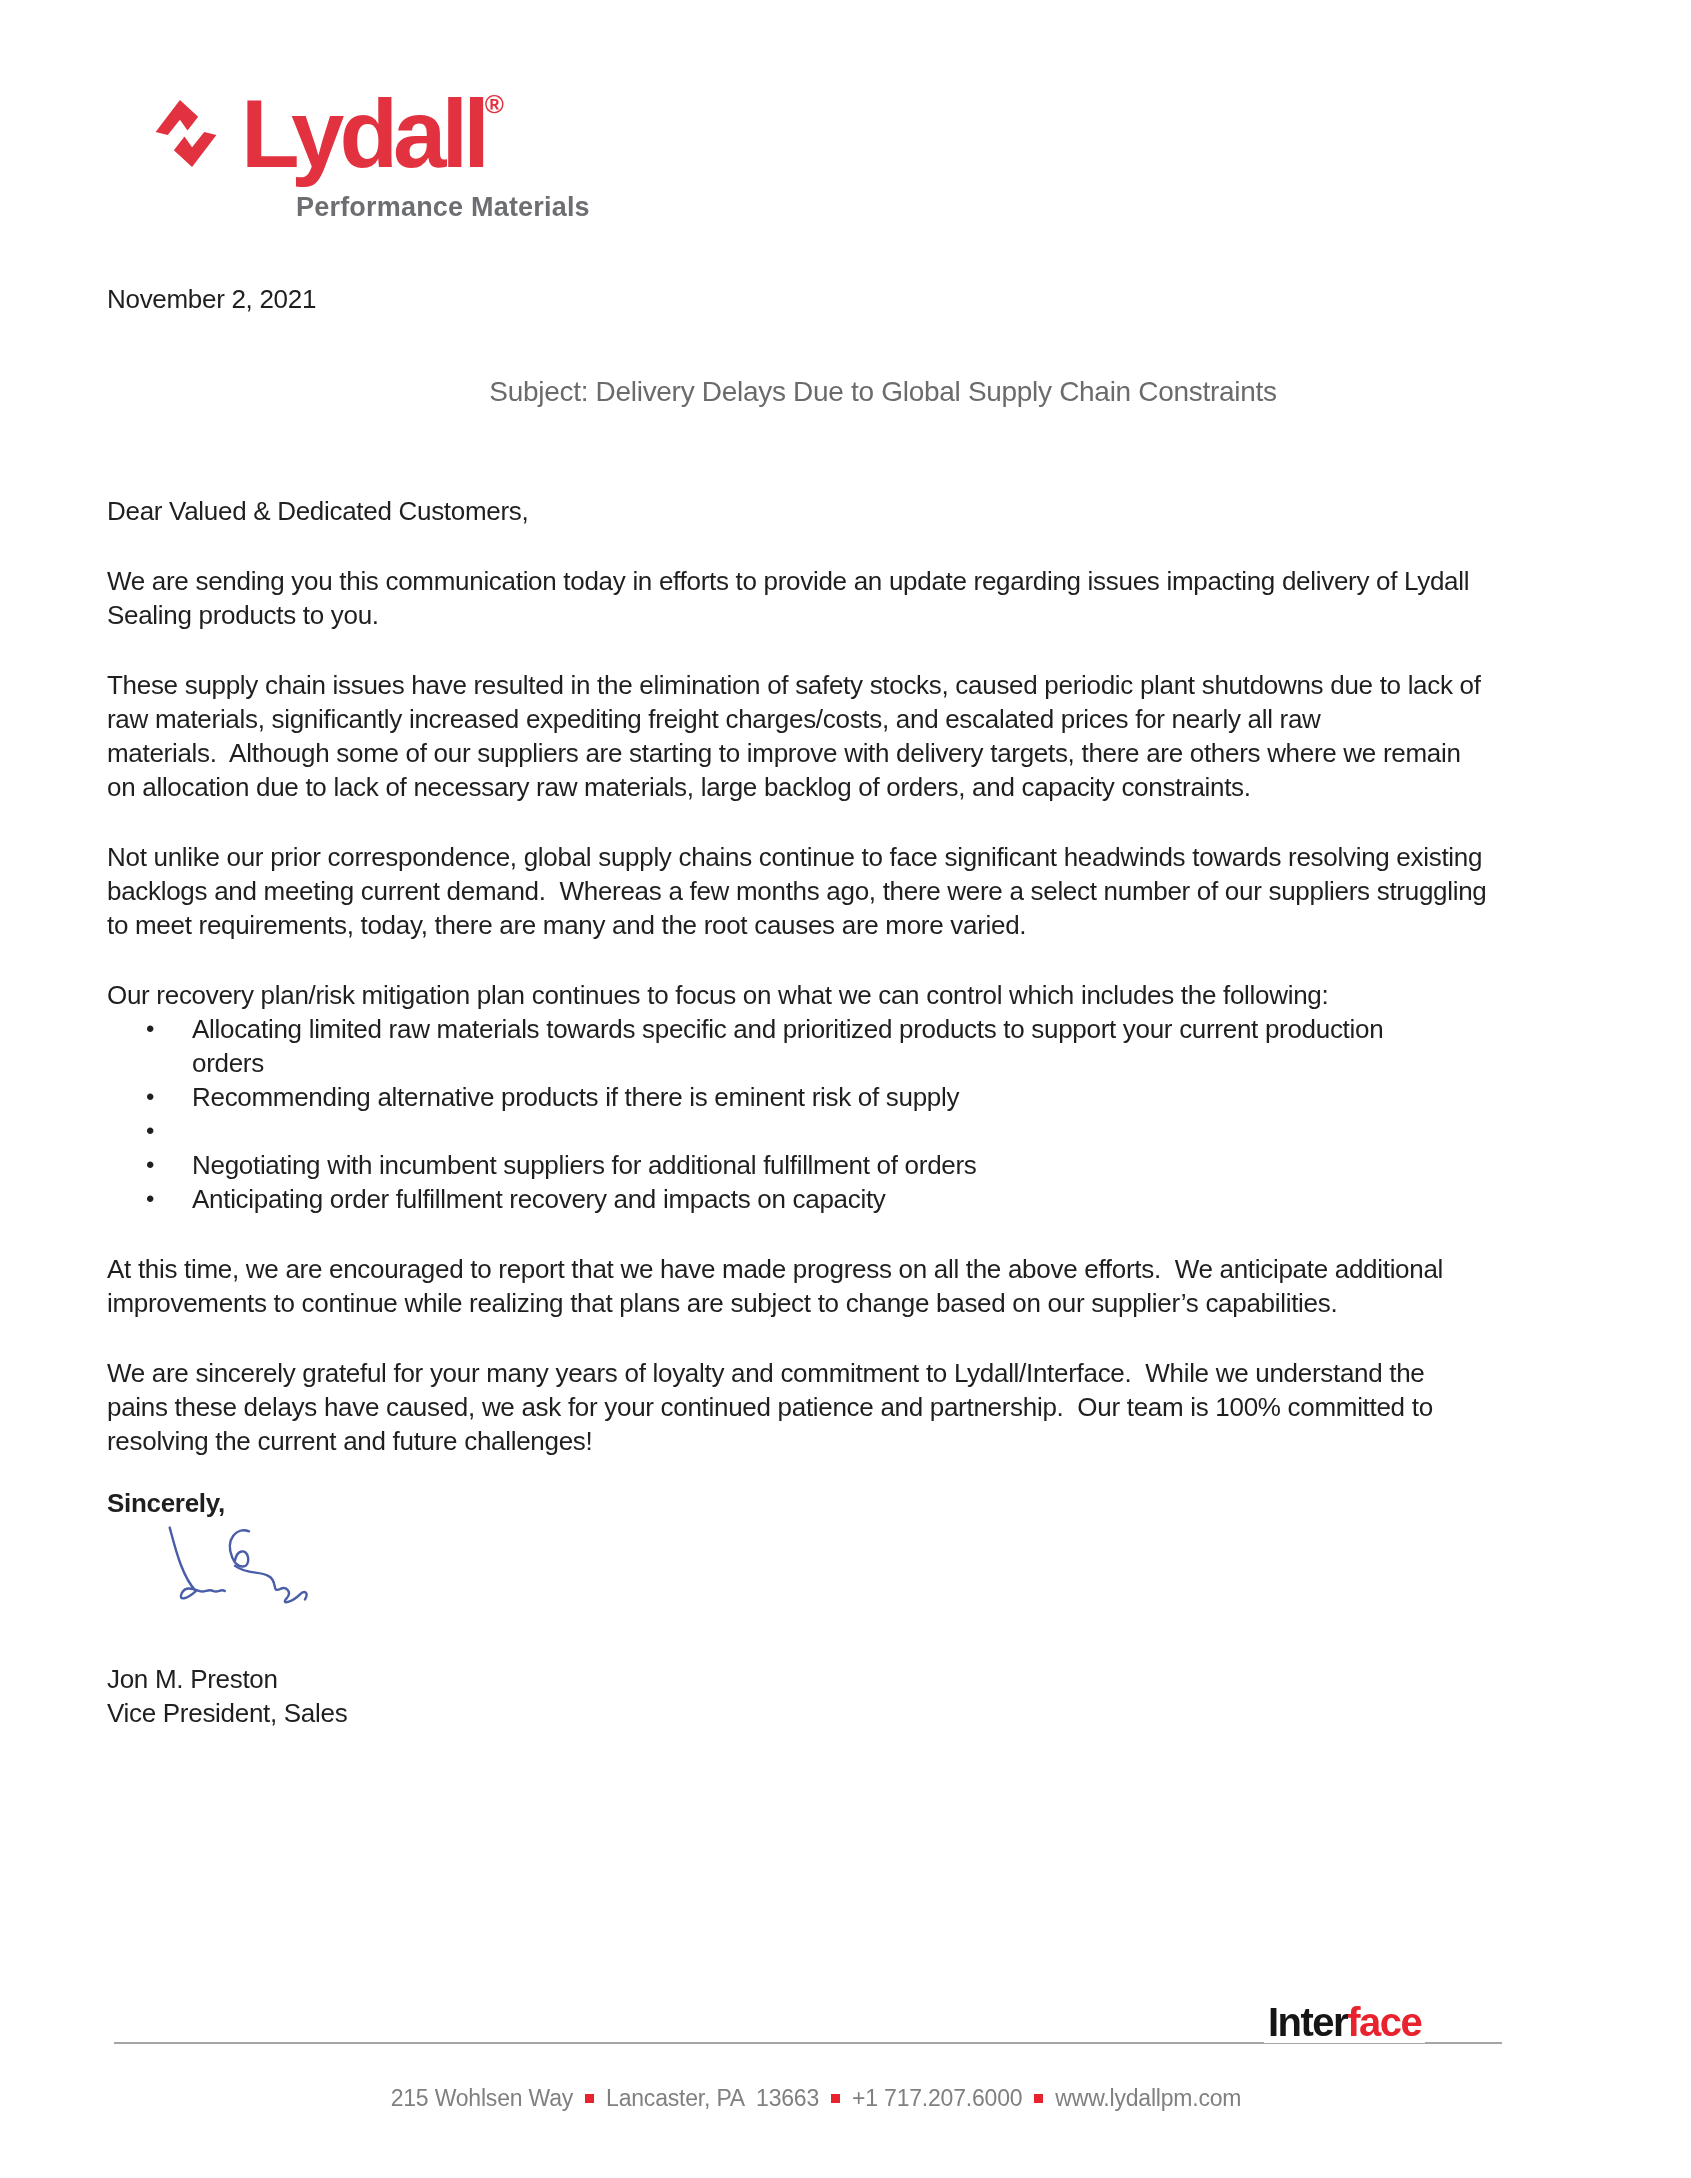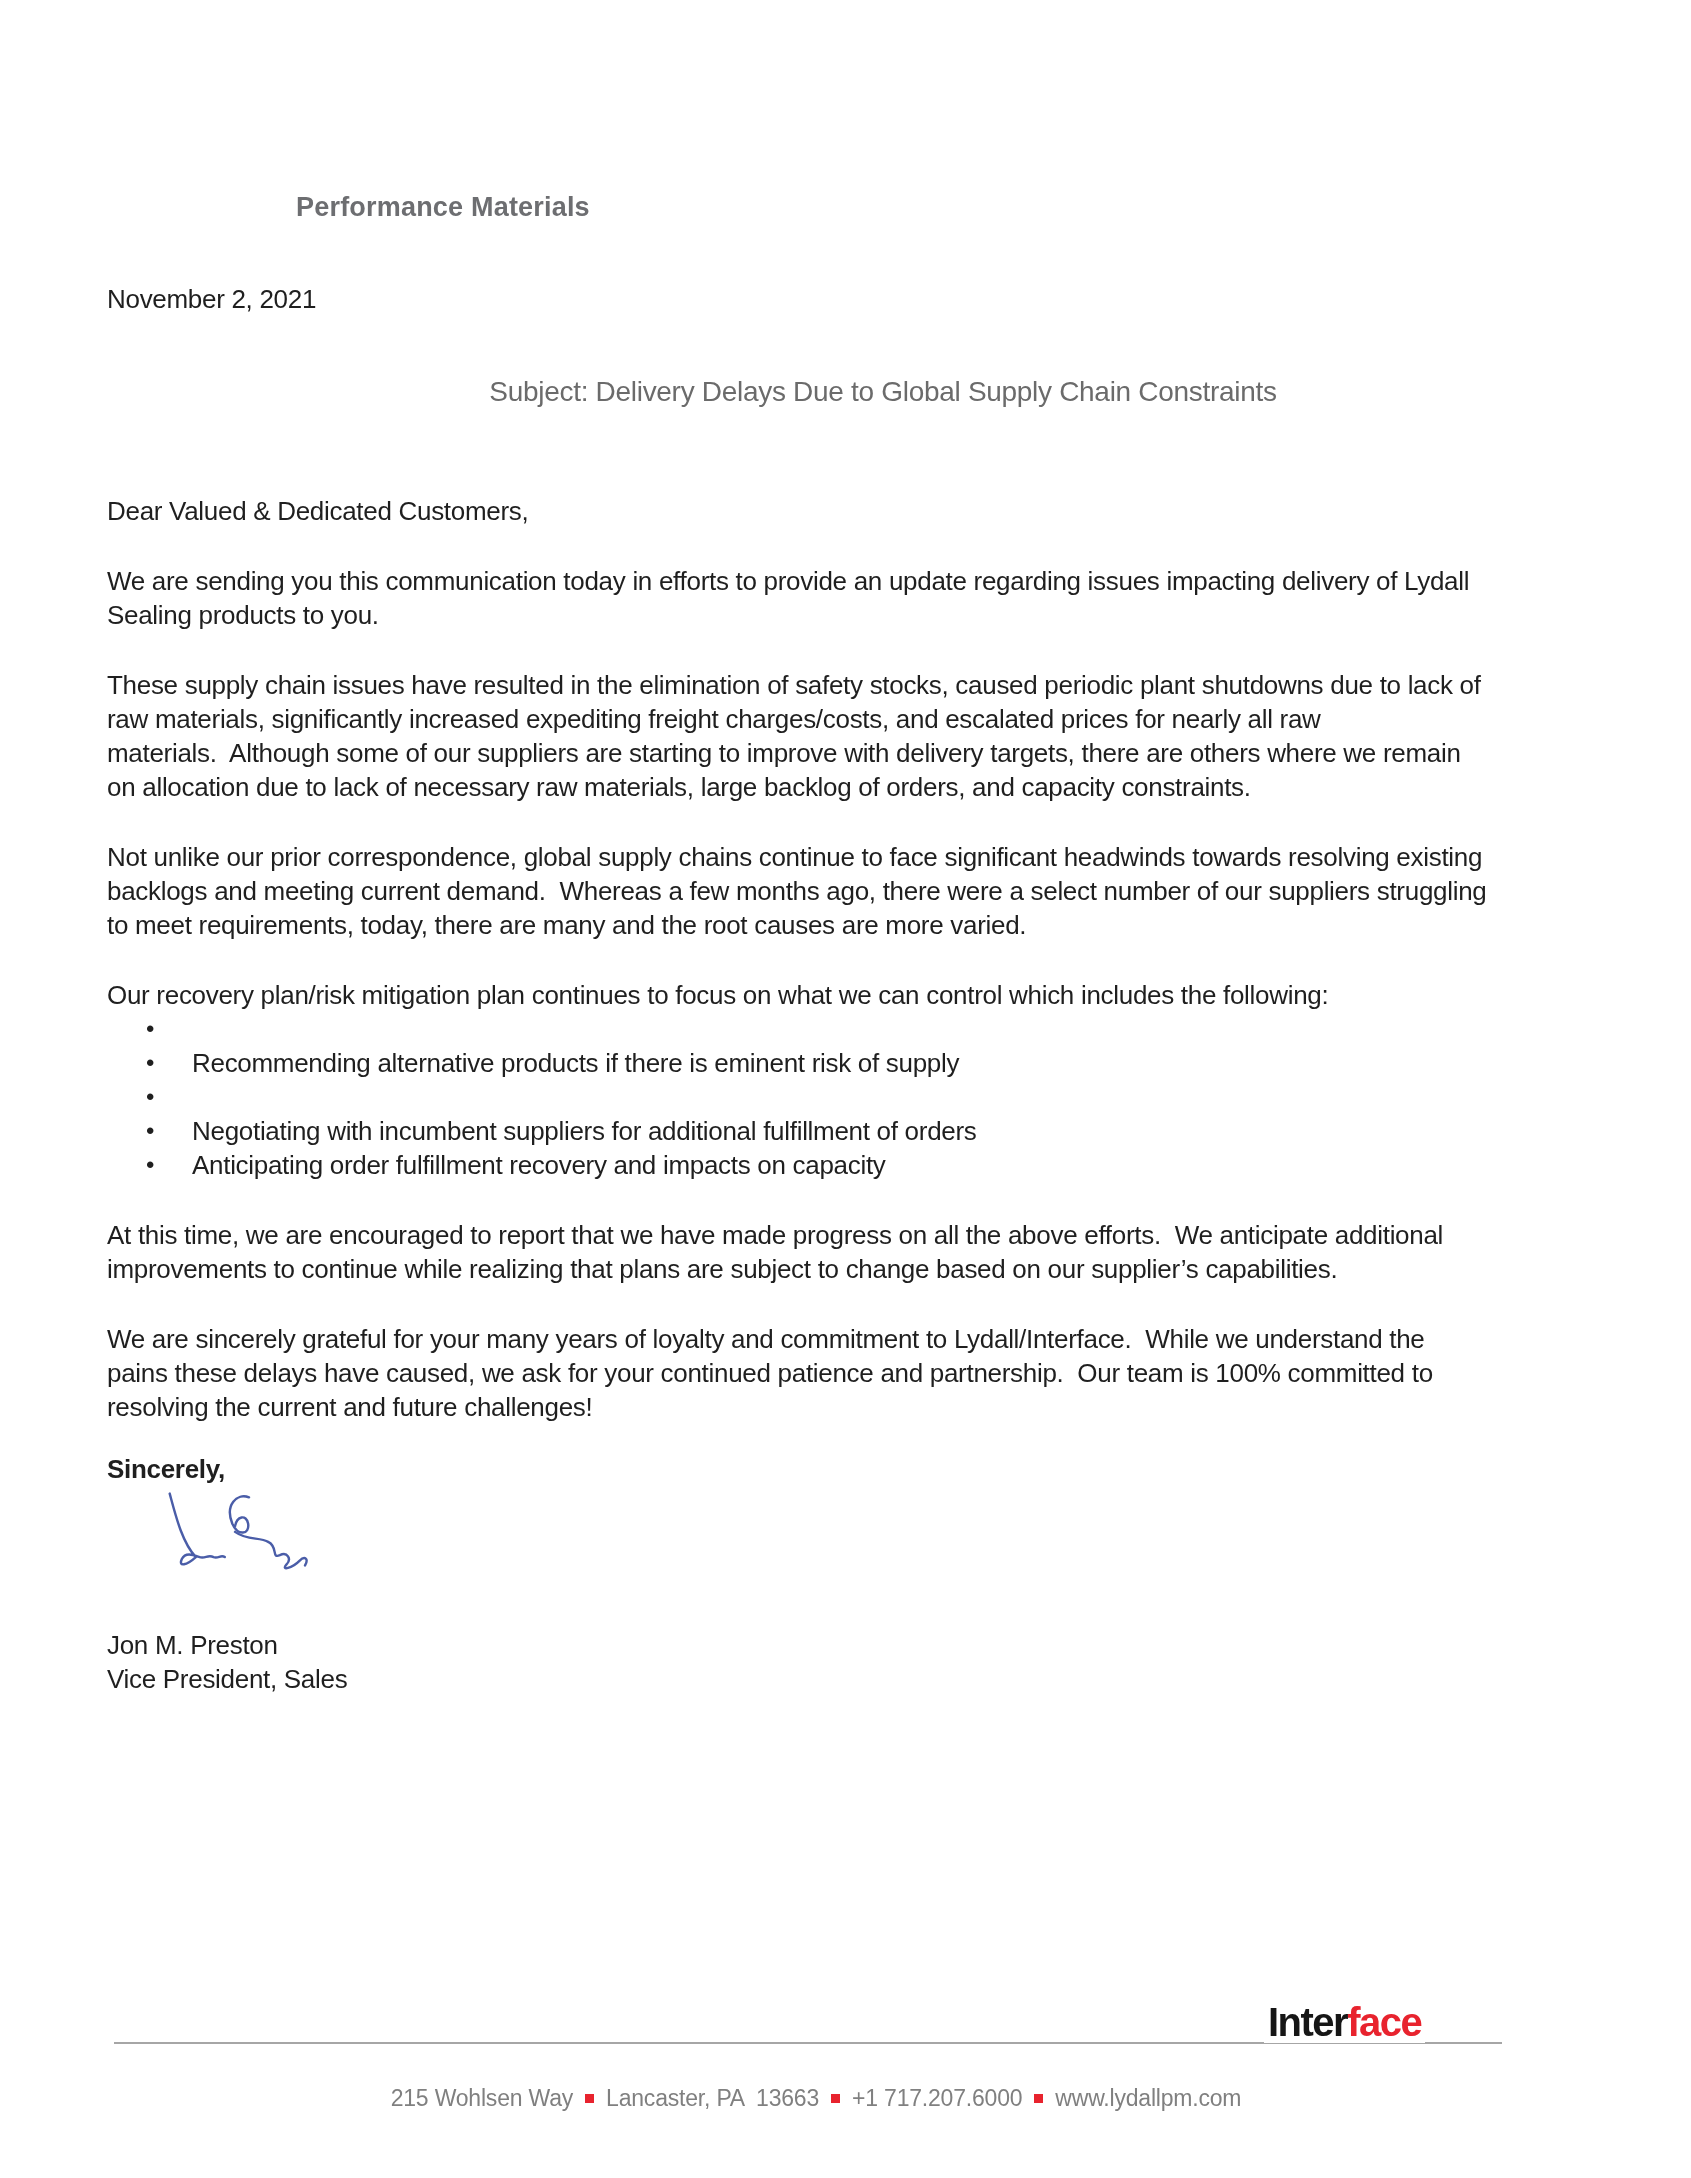--- a/index.html
+++ b/index.html
@@ -132,20 +132,31 @@
     background: #e8232e;
     margin: 0 12px 3px 12px;
     vertical-align: middle;
   }
 </style>
 </head>
 <body>
 
 <div class="page">
 
+  <div class="logo-row">
+    <svg class="logo-mark" viewBox="0 0 100 100" width="78" height="76" aria-hidden="true">
+      <g fill="#e23240">
+        <path d="M10,46 L42,4 L66,26 L52,44 L42,30 L26,50 Z"></path>
+        <path d="M90,50 L58,92 L34,70 L48,52 L58,66 L74,46 Z"></path>
+      </g>
+    </svg>
+    <div>
+      <span class="wordmark">Lydall</span><span class="registered">®</span>
+    </div>
+  </div>
   <div class="tagline">Performance Materials</div>
 
   <div class="letter">
     <div class="date-line">November 2, 2021</div>
     <div class="subject-line">Subject: Delivery Delays Due to Global Supply Chain Constraints</div>
 
     <div class="salutation">Dear Valued &amp; Dedicated Customers,</div>
 
     <div class="para">We are sending you this communication today in efforts to provide an update regarding issues impacting delivery of Lydall
 Sealing products to you.</div>
@@ -154,20 +165,22 @@
 materials.  Although some of our suppliers are starting to improve with delivery targets, there are others where we remain
 on allocation due to lack of necessary raw materials, large backlog of orders, and capacity constraints.</div>
     <div class="para">Not unlike our prior correspondence, global supply chains continue to face significant headwinds towards resolving existing
 backlogs and meeting current demand.  Whereas a few months ago, there were a select number of our suppliers struggling
 to meet requirements, today, there are many and the root causes are more varied.</div>
     <div class="para">Our recovery plan/risk mitigation plan continues to focus on what we can control which includes the following:</div>
 
     <div class="bullet-list">
       <div class="bullet-row">
         <span class="bullet-marker">•</span>
+        <div class="bullet-text">Allocating limited raw materials towards specific and prioritized products to support your current production
+orders</div>
       </div>
       <div class="bullet-row">
         <span class="bullet-marker">•</span>
         <div class="bullet-text">Recommending alternative products if there is eminent risk of supply</div>
       </div>
       <div class="bullet-row">
         <span class="bullet-marker">•</span>
       </div>
       <div class="bullet-row">
         <span class="bullet-marker">•</span>

